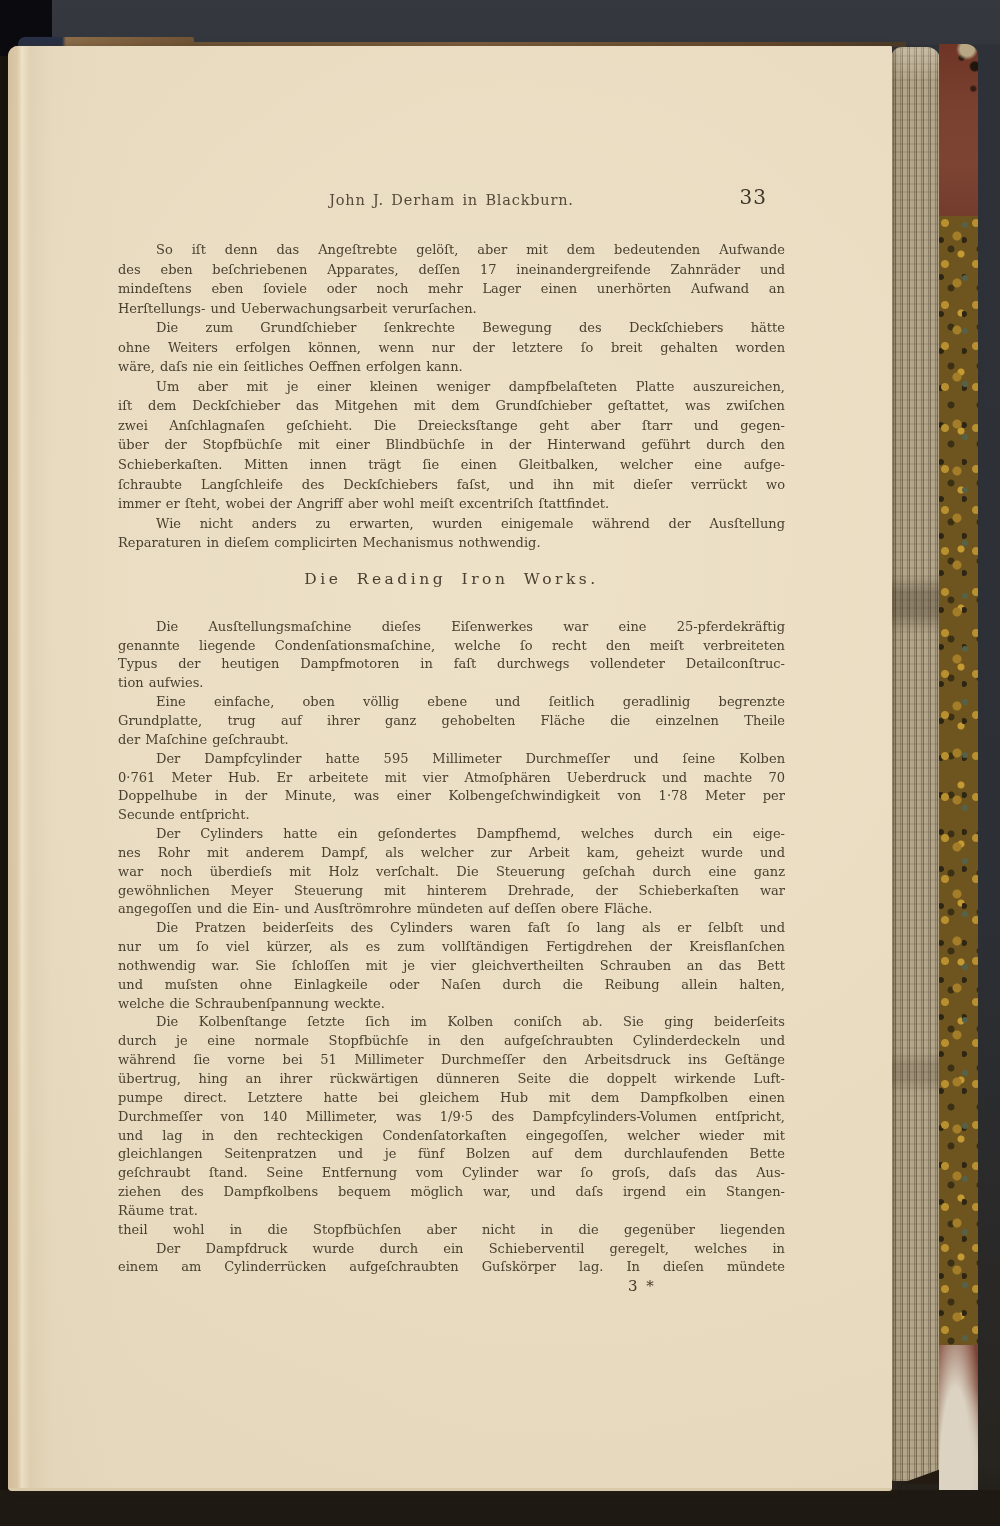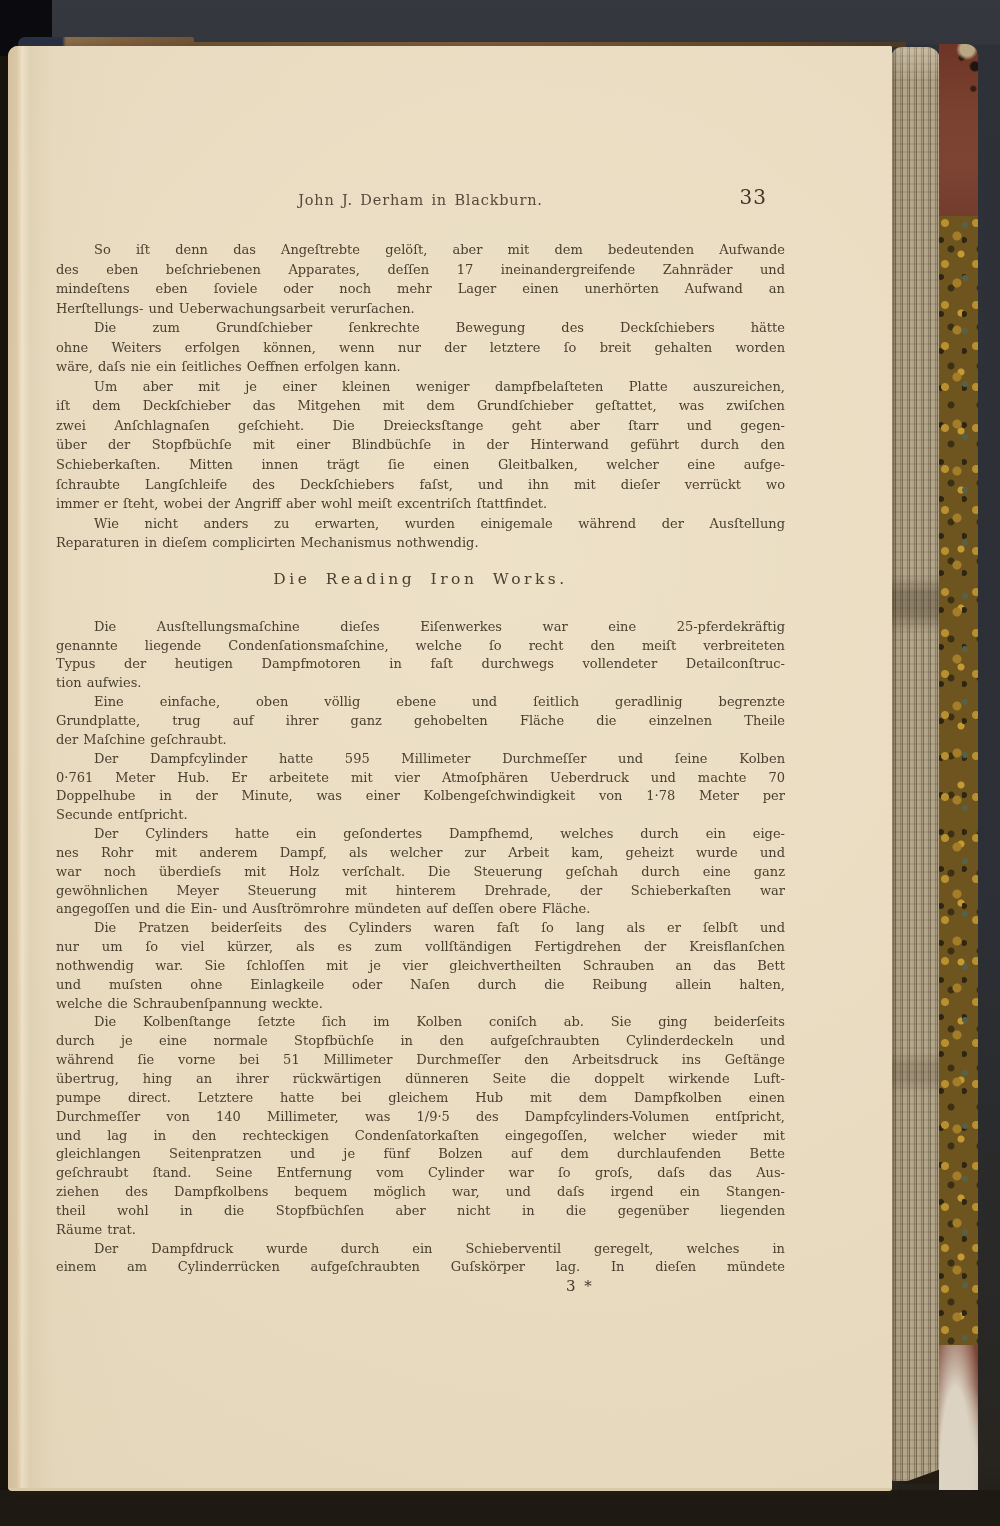--- a/index.html
+++ b/index.html
@@ -54,21 +54,21 @@
       radial-gradient(circle at 26px 9px, #54624c 0 2.5px,rgba(0,0,0,0) 3.5px),
       radial-gradient(circle at 2px 24px, #2e2612 0 2.5px,rgba(0,0,0,0) 3.5px),
       radial-gradient(circle at 22px 38px,#c59a33 0 3px,  rgba(0,0,0,0) 4px);
     background-size:31px 41px,37px 47px,29px 39px,41px 53px,23px 37px,43px 59px;}
   .leather-bottom{height:145px;
     background:
       radial-gradient(ellipse at 42% 100%, #dcd3c2 0 16px, rgba(220,211,194,0) 30px),
       radial-gradient(ellipse at 78% 97%,  #cfc5b2 0 10px, rgba(207,197,178,0) 22px),
       linear-gradient(180deg,#7c4334 0,#7a4132 60%,#6f3a2c 100%);}
   
-  .page-content{position:relative;padding:146px 107px 0 48px;color:#49402f;}
+  .page-content{position:relative;padding:146px 107px 0 110px;color:#49402f;}
   .header-row{position:relative;height:22px;}
   .running-title{position:absolute;left:0;right:0;text-align:center;
     font-size:14.5px;letter-spacing:0.8px;word-spacing:2px;color:#56493a;}
   .page-number{position:absolute;right:18px;top:-7px;font-size:20px;color:#3e3528;letter-spacing:1px;margin-left:20px;}
   .text-body{margin-top:26px;}
   .line{text-align:justify;text-align-last:justify;line-height:19.55px;
     font-size:13px;word-spacing:1px;white-space:nowrap;}
   .line.indent{text-indent:38px;}
   .line.last{text-align-last:left;}
   .section-heading{margin:17px 0 30px;text-align:center;font-size:15.5px;
@@ -160,22 +160,22 @@
             <div class="line indent">Die Kolbenſtange ſetzte ſich im Kolben coniſch ab. Sie ging beiderſeits</div>
             <div class="line">durch je eine normale Stopfbüchſe in den aufgeſchraubten Cylinderdeckeln und</div>
             <div class="line">während ſie vorne bei 51 Millimeter Durchmeſſer den Arbeitsdruck ins Geſtänge</div>
             <div class="line">übertrug, hing an ihrer rückwärtigen dünneren Seite die doppelt wirkende Luft-</div>
             <div class="line">pumpe direct. Letztere hatte bei gleichem Hub mit dem Dampfkolben einen</div>
             <div class="line">Durchmeſſer von 140 Millimeter, was 1/9·5 des Dampfcylinders-Volumen entſpricht,</div>
             <div class="line">und lag in den rechteckigen Condenſatorkaſten eingegoſſen, welcher wieder mit</div>
             <div class="line">gleichlangen Seitenpratzen und je fünf Bolzen auf dem durchlaufenden Bette</div>
             <div class="line">geſchraubt ſtand. Seine Entfernung vom Cylinder war ſo groſs, daſs das Aus-</div>
             <div class="line">ziehen des Dampfkolbens bequem möglich war, und daſs irgend ein Stangen-</div>
+            <div class="line last">Räume trat.</div>
             <div class="line">theil wohl in die Stopfbüchſen aber nicht in die gegenüber liegenden</div>
-            <div class="line last">Räume trat.</div>
           </div>
           <div class="para">
             <div class="line indent">Der Dampfdruck wurde durch ein Schieberventil geregelt, welches in</div>
             <div class="line">einem am Cylinderrücken aufgeſchraubten Guſskörper lag. In dieſen mündete</div>
           </div>
           <div class="signature">3 *</div>
         </div>
     </div>
   </div>
 </div>

